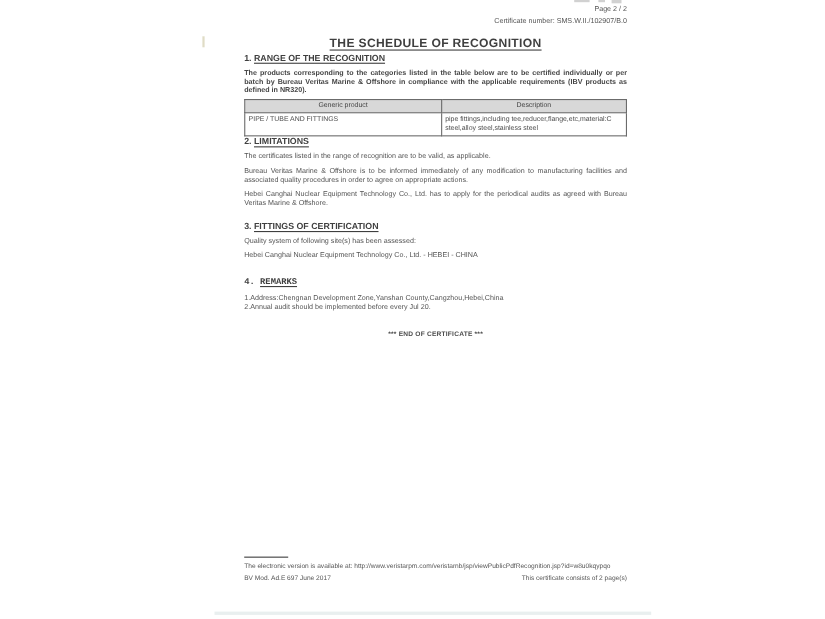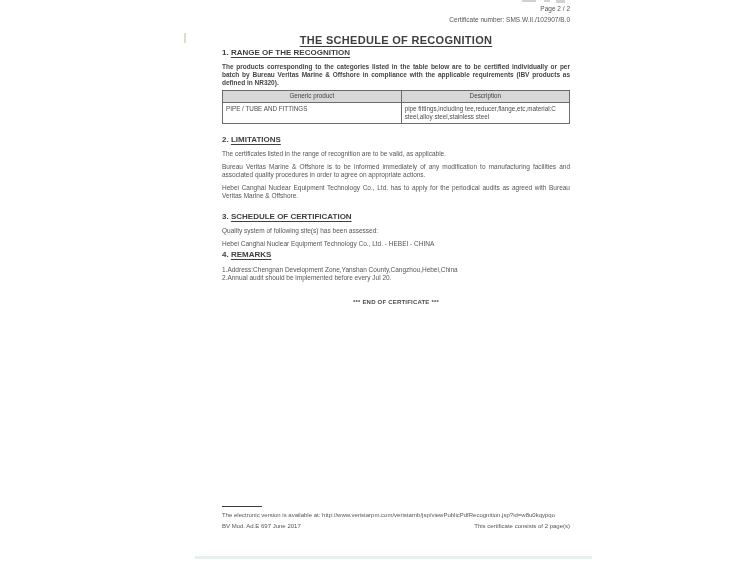--- a/index.html
+++ b/index.html
@@ -44,25 +44,25 @@
   }
   table.products th, table.products td { border: 1px solid #6b6b6b; }
   table.products th {
     background: #d8d8d8; font-weight: normal; text-align: center;
     height: 12px; color: #444;
   }
   table.products td { vertical-align: top; padding: 2px 3px 3px 3px; height: 20px; line-height: 1.25; }
   table.products .col1 { width: 51.5%; }
   table.products .col2 { width: 48.5%; }
 
-  .s2-head { margin-top: 11px; }
+  .s2-head { }
   .para { margin-top: 5px; text-align: justify; line-height: 1.2; color: #555; }
 
   .s3-head { margin-top: 13px; }
-  .s4-head { margin-top: 2px; }
+  .s4-head { margin-top: 15px; font-family: Liberation Mono, monospace; }
   .remarks { margin-top: 6px; line-height: 1.25; color: #555; }
 
   .end-marker { margin-top: 17px; text-align: center; font-size: 6px; font-weight: bold; color: #4a4a4a; letter-spacing: .2px; }
 
   .footer { position: absolute; left: 222px; top: 506px; width: 348px; font-size: 6px; color: #555; }
   .footer-rule { width: 40px; height: 1px; background: #3d3d3d; margin-bottom: 5px; }
   .footer-row { display: flex; justify-content: space-between; margin-top: 5px; }
 </style>
 </head>
 <body>
@@ -108,21 +108,21 @@
     <div class="sec-head s2-head">
       <span>2.</span>
       <span class="u">LIMITATIONS</span>
     </div>
     <div class="para">The certificates listed in the range of recognition are to be valid, as applicable.</div>
     <div class="para">Bureau Veritas Marine &amp; Offshore is to be informed immediately of any modification to manufacturing facilities and associated quality procedures in order to agree on appropriate actions.</div>
     <div class="para">Hebei Canghai Nuclear Equipment Technology Co., Ltd. has to apply for the periodical audits as agreed with Bureau Veritas Marine &amp; Offshore.</div>
 
     <div class="sec-head s3-head">
       <span>3.</span>
-      <span class="u">SCHEDULE OF CERTIFICATION</span>
+      <span class="u">FITTINGS OF CERTIFICATION</span>
     </div>
     <div class="para">Quality system of following site(s) has been assessed:</div>
     <div class="para">Hebei Canghai Nuclear Equipment Technology Co., Ltd. - HEBEI - CHINA</div>
 
     <div class="sec-head s4-head">
       <span>4.</span>
       <span class="u">REMARKS</span>
     </div>
     <div class="remarks">
       <div>1.Address:Chengnan Development Zone,Yanshan County,Cangzhou,Hebei,China</div>

